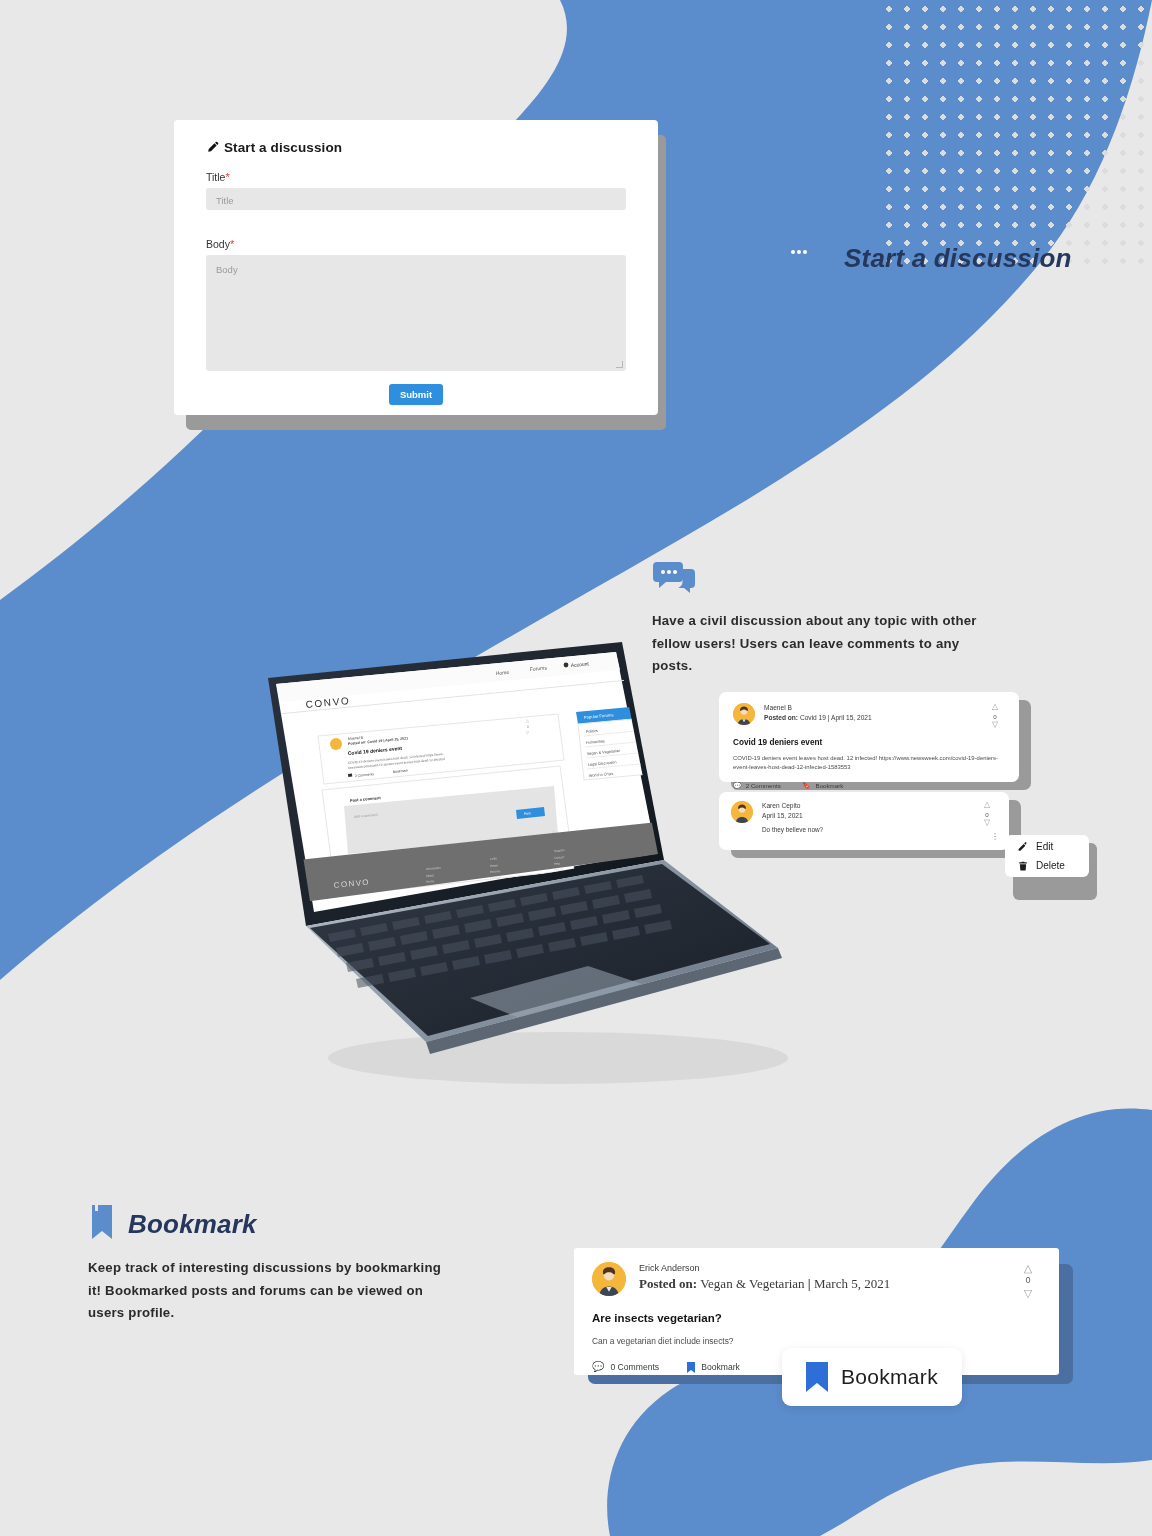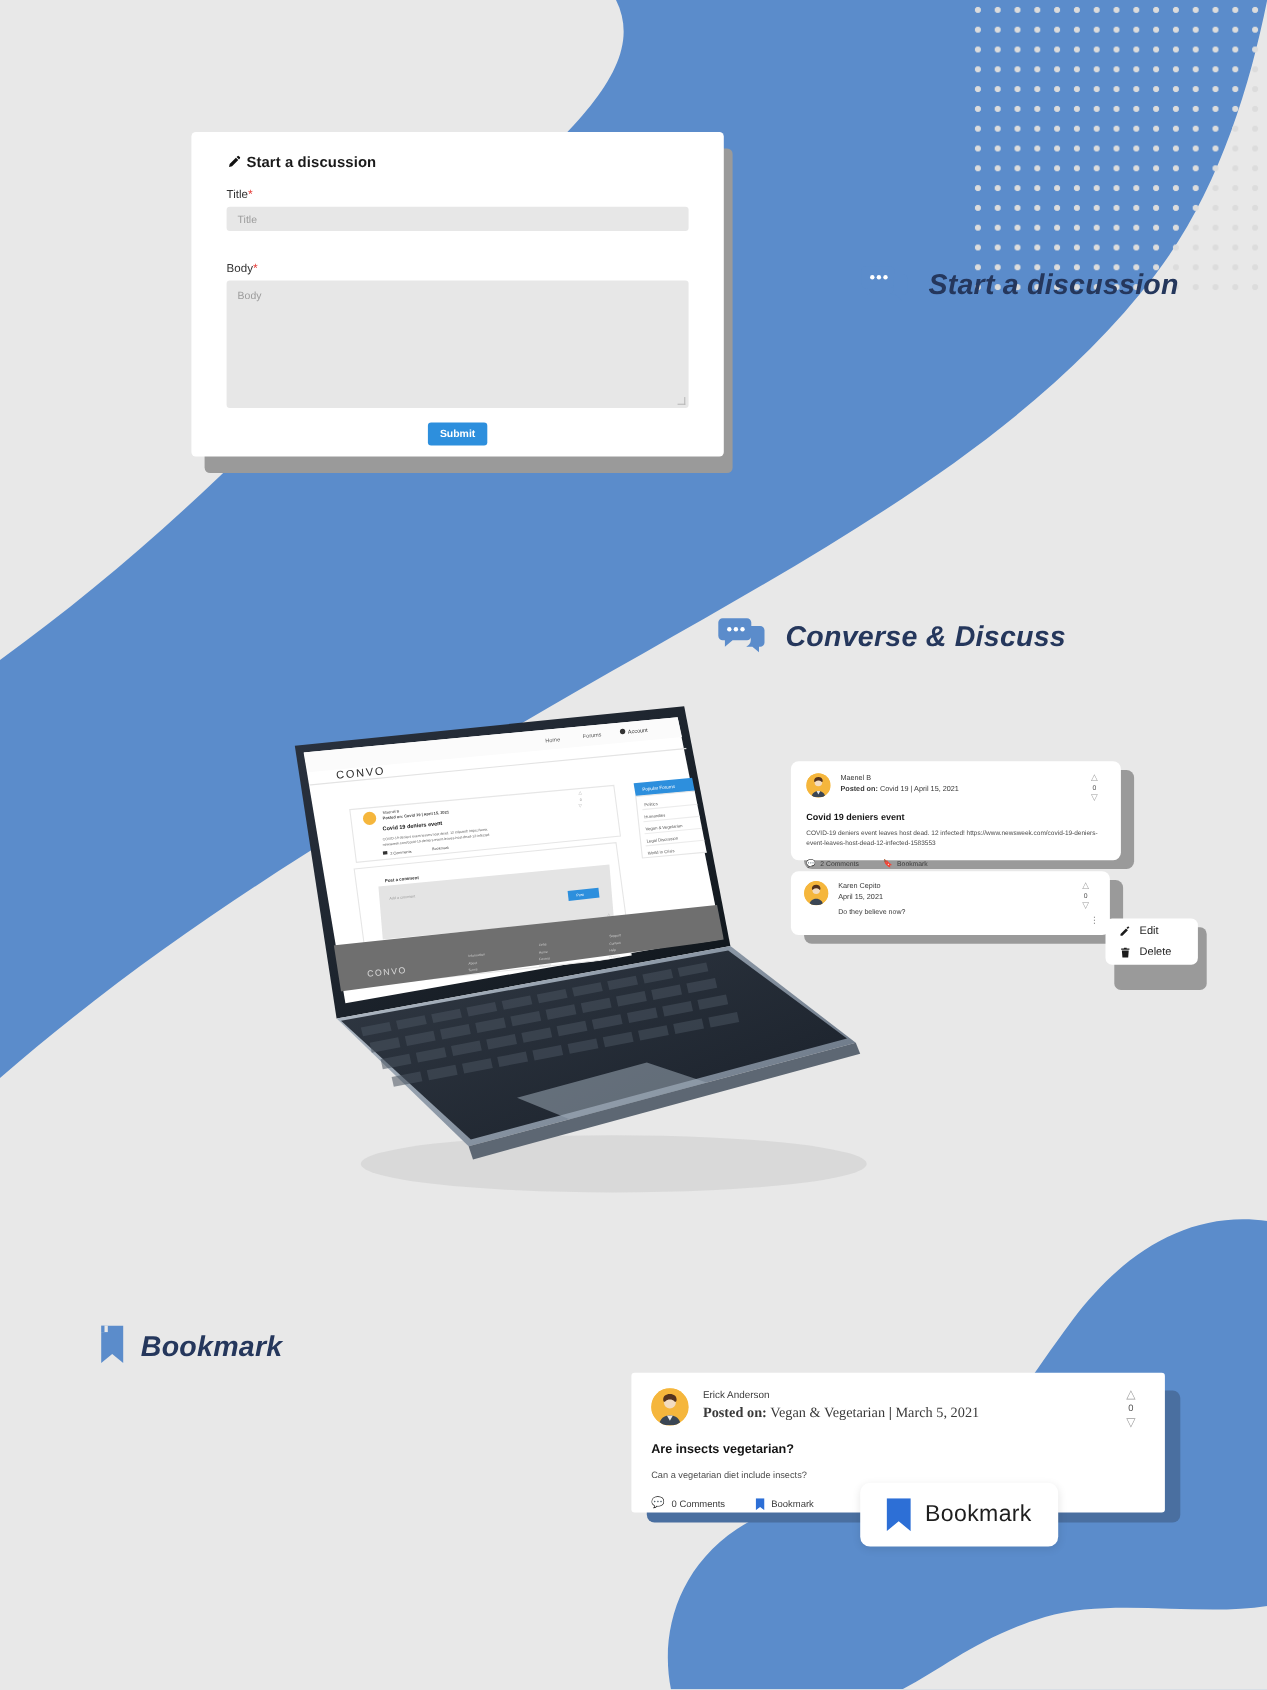--- a/index.html
+++ b/index.html
@@ -183,22 +183,22 @@
 
   <div class="feature" style="left:652px; top:560px; width:350px;">
     <div class="feature-head">
       <svg class="icon-bubbles" viewBox="0 0 46 36" fill="#5b8ccb">
         <path d="M5 2h22a4 4 0 0 1 4 4v12a4 4 0 0 1-4 4H14l-7 6v-6H5a4 4 0 0 1-4-4V6a4 4 0 0 1 4-4z"></path>
         <path d="M34 9h5a4 4 0 0 1 4 4v11a4 4 0 0 1-4 4h-1v5l-6-5h-4a4 4 0 0 1-1.6-.34c2.5-.9 4.1-3 4.1-5.66V9z"></path>
         <circle cx="11" cy="12" r="2" fill="#fff"></circle>
           <circle cx="17" cy="12" r="2" fill="#fff"></circle>
           <circle cx="23" cy="12" r="2" fill="#fff"></circle>
       </svg>
-      <div class="feature-title">Converse &amp; Discuss</div>
-    </div>
+    </div>
+    <div class="feature-desc">Have a civil discussion about any topic with other fellow users! Users can leave comments to any posts.</div>
   </div>
 
   <div class="card-shadow" style="left:731px; top:700px; width:300px; height:90px;"></div>
   <div class="card" style="left:719px; top:692px; width:300px; height:90px;">
     <div class="card-top">
       <div class="avatar av-22">
         <svg viewBox="0 0 22 22" width="22" height="22" aria-hidden="true">
           <circle cx="11" cy="11" r="11" fill="#f5b63c"></circle>
           <circle cx="11" cy="8.3" r="3.4" fill="#f3dcc0"></circle>
           <path d="M11 3.4c2.4 0 3.9 1.3 3.9 3.3 0 .7-.3 1.3-.7 1.3-.6 0-.8-1.4-3.2-1.4s-2.6 1.4-3.2 1.4c-.4 0-.7-.6-.7-1.3 0-2 1.5-3.3 3.9-3.3z" fill="#53331f"></path>
@@ -433,20 +433,21 @@
 
   <div class="feature" style="left:88px; top:1205px; width:370px;">
     <div class="feature-head" style="gap:14px;">
       <svg class="icon-bookmark" viewBox="0 0 26 38" fill="#5b8ccb">
         <path d="M4 0h20v34l-10-8-10 8V0z"></path>
         <rect x="4" y="0" width="6" height="6" fill="#e8e8e8"></rect>
         <path d="M4 0h3v6H4z" fill="#5b8ccb"></path>
       </svg>
       <div class="feature-title">Bookmark</div>
     </div>
+    <div class="feature-desc">Keep track of interesting discussions by bookmarking it! Bookmarked posts and forums can be viewed on users profile.</div>
   </div>
 
   <div class="card-shadow" style="left:588px; top:1264px; width:485px; height:120px; background:#4a6fa0;"></div>
   <div class="card" style="left:574px; top:1248px; width:485px; height:127px; padding:14px 18px; border-radius:3px;">
     <div class="card-top" style="gap:13px;">
       <div class="avatar av-34">
         <svg viewBox="0 0 34 34" width="34" height="34" aria-hidden="true">
           <circle cx="17" cy="17" r="17" fill="#f5b63c"></circle>
           <circle cx="17" cy="13" r="5.4" fill="#f3dcc0"></circle>
           <path d="M17 5.2c3.8 0 6.1 2 6.1 5.2 0 1.1-.5 2-1.1 2-1 0-1.3-2.2-5-2.2s-4 2.2-5 2.2c-.6 0-1.1-.9-1.1-2 0-3.2 2.3-5.2 6.1-5.2z" fill="#53331f"></path>

